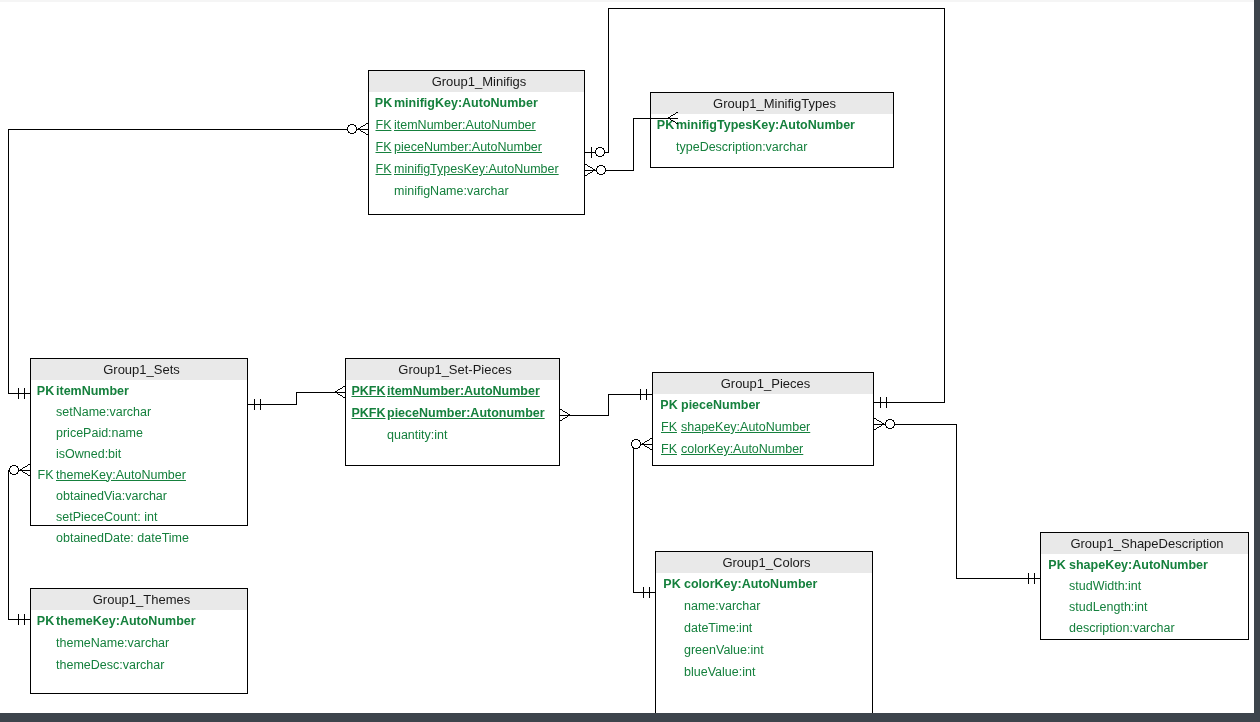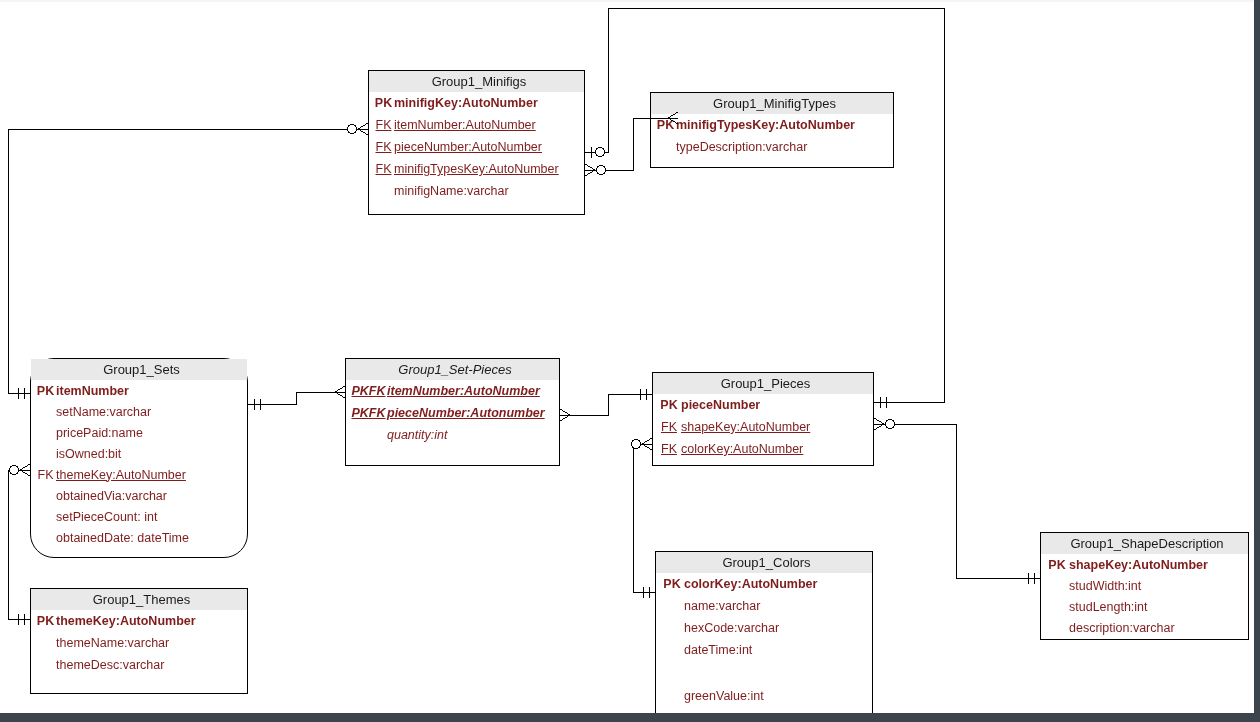--- a/index.html
+++ b/index.html
@@ -5,21 +5,21 @@
   html,body{margin:0;padding:0;background:#fff;}
   .canvas{position:relative;width:1260px;height:722px;background:#fff;overflow:hidden;
           font-family:"Liberation Sans",sans-serif;text-align:center;}
   .tables-layer{position:absolute;inset:0;z-index:1;}
   svg.connector-layer{position:absolute;inset:0;z-index:2;pointer-events:none;}
   .edge-bar{position:absolute;z-index:3;}
   .top-strip{position:absolute;z-index:3;left:0;top:0;height:2px;}
   .table-box{position:absolute;background:#fff;border:1px solid #000;box-sizing:border-box;}
   .table-header{height:21px;line-height:21px;padding-left:5px;font-size:13px;
                 white-space:nowrap;overflow:hidden;color:#1a1a1a;}
-  .table-row{display:flex;align-items:center;font-size:12.5px;color:#7f1d1d;
+  .table-row{display:flex;align-items:center;font-size:12.5px;color:#15803d;
              white-space:nowrap;overflow:hidden;}
   .key-cell{flex:0 0 auto;padding-left:4px;box-sizing:border-box;}
   .name-cell{flex:0 0 auto;}
   .b{font-weight:bold;}
   .u{text-decoration:underline;}
 </style>
 </head>
 <body>
 
 <div class="canvas">
@@ -51,21 +51,21 @@
         <div class="table-header" style="background: rgb(233, 233, 233);">Group1_MinifigTypes</div>
         <div class="table-row" style="height: 22px;">
           <span class="key-cell b" style="width: 25px;">PK</span>
           <span class="name-cell b">minifigTypesKey:AutoNumber</span>
         </div>
         <div class="table-row" style="height: 22px;">
           <span class="key-cell" style="width: 25px;"></span>
           <span class="name-cell">typeDescription:varchar</span>
         </div>
       </div>
-      <div class="table-box" style="left: 30px; top: 358px; width: 218px; height: 200px; border-color: rgb(0, 0, 0); border-radius: 24px;">
+      <div class="table-box" style="left: 30px; top: 358px; width: 218px; height: 168px; border-color: rgb(0, 0, 0);">
         <div class="table-header" style="background: rgb(233, 233, 233);">Group1_Sets</div>
         <div class="table-row" style="height: 21px;">
           <span class="key-cell b" style="width: 25px;">PK</span>
           <span class="name-cell b">itemNumber</span>
         </div>
         <div class="table-row" style="height: 21px;">
           <span class="key-cell" style="width: 25px;"></span>
           <span class="name-cell">setName:varchar</span>
         </div>
         <div class="table-row" style="height: 21px;">
@@ -86,21 +86,21 @@
         </div>
         <div class="table-row" style="height: 21px;">
           <span class="key-cell" style="width: 25px;"></span>
           <span class="name-cell">setPieceCount: int</span>
         </div>
         <div class="table-row" style="height: 21px;">
           <span class="key-cell" style="width: 25px;"></span>
           <span class="name-cell">obtainedDate: dateTime</span>
         </div>
       </div>
-      <div class="table-box" style="left: 345px; top: 358px; width: 215px; height: 108px; border-color: rgb(0, 0, 0); font-style: italic;">
+      <div class="table-box" style="left: 345px; top: 358px; width: 215px; height: 108px; border-color: rgb(0, 0, 0);">
         <div class="table-header" style="background: rgb(233, 233, 233);">Group1_Set-Pieces</div>
         <div class="table-row" style="height: 22px;">
           <span class="key-cell b u" style="width: 41px;">PKFK</span>
           <span class="name-cell b u">itemNumber:AutoNumber</span>
         </div>
         <div class="table-row" style="height: 22px;">
           <span class="key-cell b u" style="width: 41px;">PKFK</span>
           <span class="name-cell b u">pieceNumber:Autonumber</span>
         </div>
         <div class="table-row" style="height: 22px;">
@@ -143,27 +143,23 @@
         <div class="table-row" style="height: 22px;">
           <span class="key-cell b" style="width: 28px;">PK</span>
           <span class="name-cell b">colorKey:AutoNumber</span>
         </div>
         <div class="table-row" style="height: 22px;">
           <span class="key-cell" style="width: 28px;"></span>
           <span class="name-cell">name:varchar</span>
         </div>
         <div class="table-row" style="height: 22px;">
           <span class="key-cell" style="width: 28px;"></span>
-          <span class="name-cell">hexCode:varchar</span>
-        </div>
-        <div class="table-row" style="height: 22px;">
-          <span class="key-cell" style="width: 28px;"></span>
           <span class="name-cell">dateTime:int</span>
         </div>
-        <div class="table-row" style="height: 22px; margin-top: 24px;">
+        <div class="table-row" style="height: 22px;">
           <span class="key-cell" style="width: 28px;"></span>
           <span class="name-cell">greenValue:int</span>
         </div>
         <div class="table-row" style="height: 22px;">
           <span class="key-cell" style="width: 28px;"></span>
           <span class="name-cell">blueValue:int</span>
         </div>
       </div>
       <div class="table-box" style="left: 1040px; top: 532px; width: 209px; height: 108px; border-color: rgb(0, 0, 0);">
         <div class="table-header" style="background: rgb(233, 233, 233);">Group1_ShapeDescription</div>

